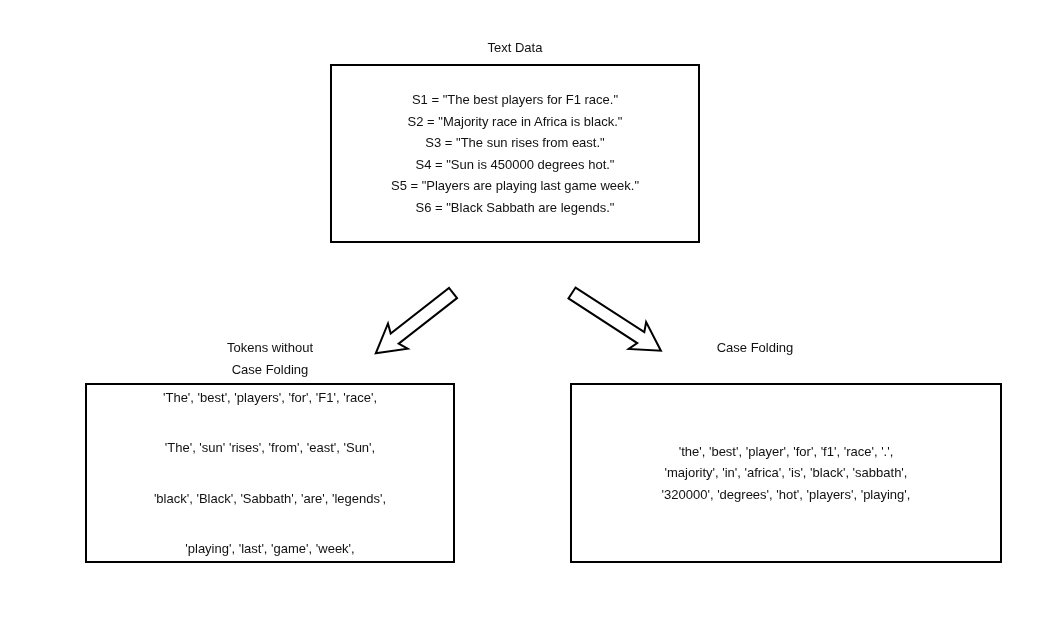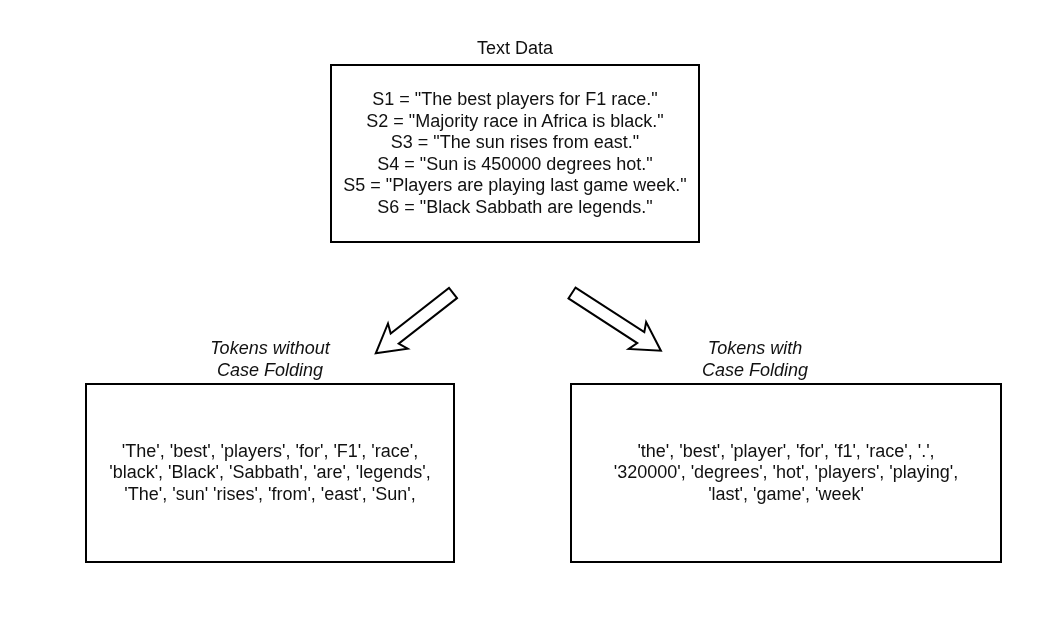--- a/index.html
+++ b/index.html
@@ -11,21 +11,21 @@
   body {
     font-family: "Liberation Sans", sans-serif;
     background: var(--background);
   }
   .canvas {
     position: relative;
     width: 1039px;
     height: 643px;
     background: var(--background);
     color: var(--text);
-    font-size: 18px;
+    font-size: 13px;
     overflow: hidden;
   }
   .title {
     position: absolute;
     left: 330px;
     top: 37px;
     width: 370px;
     text-align: center;
     line-height: 22px;
   }
@@ -44,34 +44,34 @@
     left: 330px;
     top: 64px;
     width: 370px;
     height: 179px;
   }
   .box-left {
     left: 85px;
     top: 383px;
     width: 370px;
     height: 180px;
+    gap: 29px;
   }
   .box-right {
     left: 570px;
     top: 383px;
     width: 432px;
     height: 180px;
   }
   .branch-label {
     position: absolute;
     top: 337px;
     width: 370px;
     text-align: center;
     line-height: 22px;
-    font-style: italic;
   }
   .branch-label.left  { left: 85px; }
   .branch-label.right { left: 570px; }
   .arrow-layer {
     position: absolute;
     left: 0;
     top: 0;
     width: 1039px;
     height: 643px;
     pointer-events: none;
@@ -103,29 +103,29 @@
     <polygon transform="translate(453,293) rotate(142)" points="0,-6.5 74,-6.5 70,-16 98,0 70,16 74,6.5 0,6.5"></polygon>
     <polygon transform="translate(572,293) rotate(33)" points="0,-6.5 82,-6.5 78,-16 106,0 78,16 82,6.5 0,6.5"></polygon>
   </svg>
 
   <div class="branch-label left">
     <div>Tokens without</div>
     <div>Case Folding</div>
   </div>
 
   <div class="branch-label right">
-    <div>Tokens with</div>
     <div>Case Folding</div>
   </div>
 
   <div class="box box-left">
     <div>'The', 'best', 'players', 'for', 'F1', 'race',</div>
+    <div>'The', 'sun' 'rises', 'from', 'east', 'Sun',</div>
     <div>'black', 'Black', 'Sabbath', 'are', 'legends',</div>
-    <div>'The', 'sun' 'rises', 'from', 'east', 'Sun',</div>
+    <div>'playing', 'last', 'game', 'week',</div>
   </div>
 
   <div class="box box-right">
     <div>'the', 'best', 'player', 'for', 'f1', 'race', '.',</div>
+    <div>'majority', 'in', 'africa', 'is', 'black', 'sabbath',</div>
     <div>'320000', 'degrees', 'hot', 'players', 'playing',</div>
-    <div>'last', 'game', 'week'</div>
   </div>
 
 </div>
 
 </body></html>

